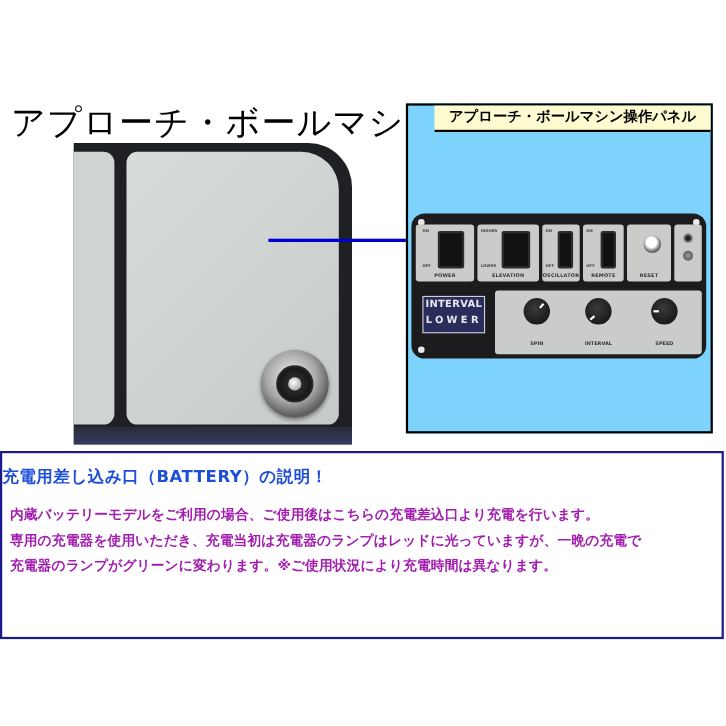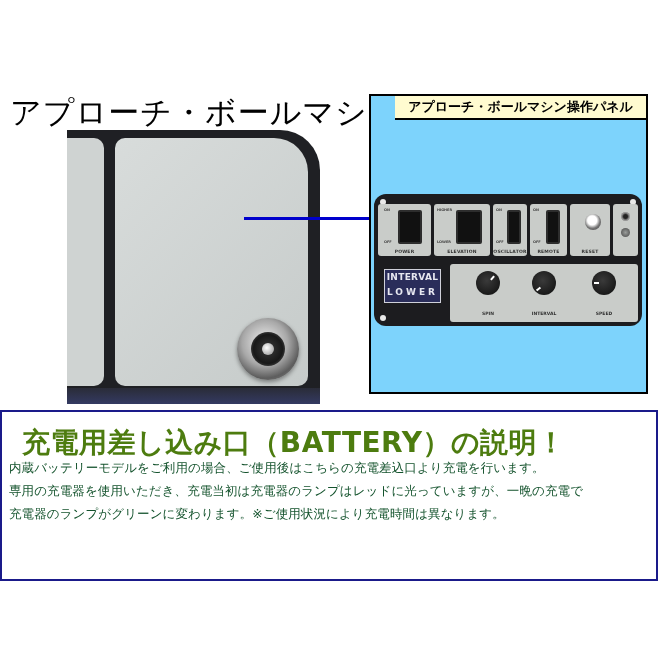--- a/index.html
+++ b/index.html
@@ -110,25 +110,25 @@
     position: absolute; bottom: 6px; font-size: 4.5px; font-weight: bold; color: #333;
     text-align: center; width: 40px;
   }
 
   
   .explain-box {
     position: absolute; left: 0; top: 410px; width: 658px; height: 171px;
     border: 2px solid #1a1a8a; background: #fff;
   }
   .explain-title {
-    position: absolute; left: 20px; top: 12px;
-    font-size: 28px; font-weight: bold; color: #4d7c0f; white-space: nowrap; letter-spacing: 0.5px;
+    position: absolute; left: 0; top: 12px;
+    font-size: 15px; font-weight: bold; color: #1d4ed8; white-space: nowrap; letter-spacing: 0.5px;
   }
   .explain-line {
-    position: absolute; left: 7px; font-size: 12.5px; font-weight: normal; color: #14532d;
+    position: absolute; left: 7px; font-size: 12.5px; font-weight: bold; color: #a21caf;
     white-space: nowrap; letter-spacing: 0.1px;
   }
   .explain-note {
     position: absolute; left: 12px; top: 145px; font-size: 9.5px; font-weight: bold;
     color: #ee0000; white-space: nowrap;
   }
 </style>
 </head>
 <body>
 

